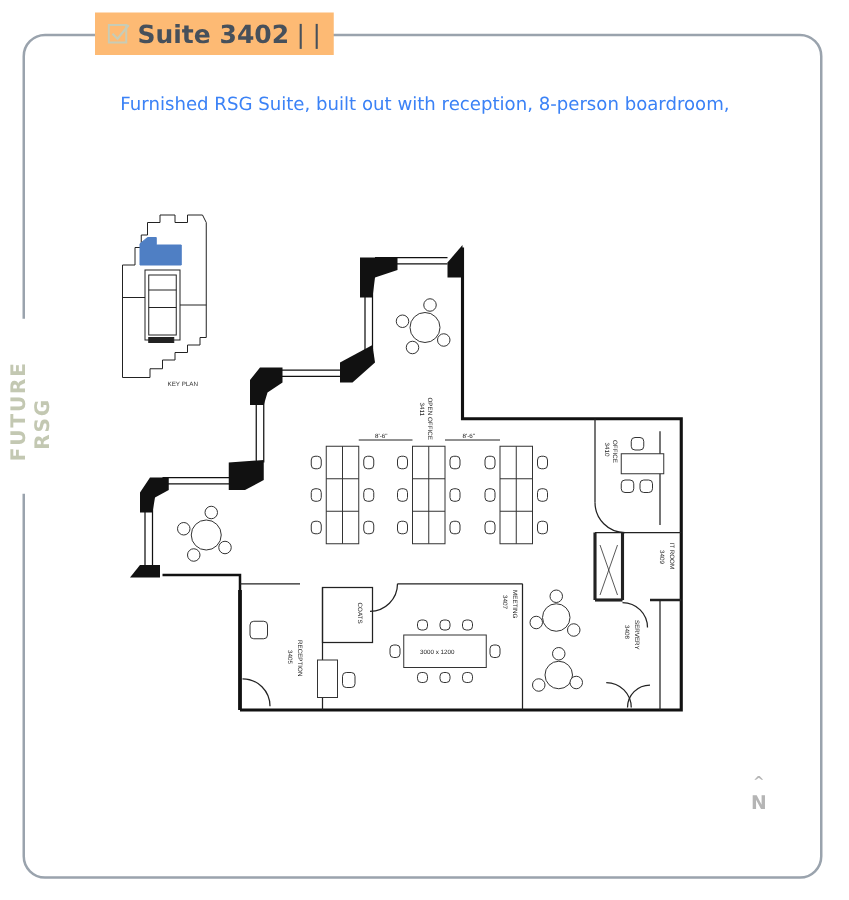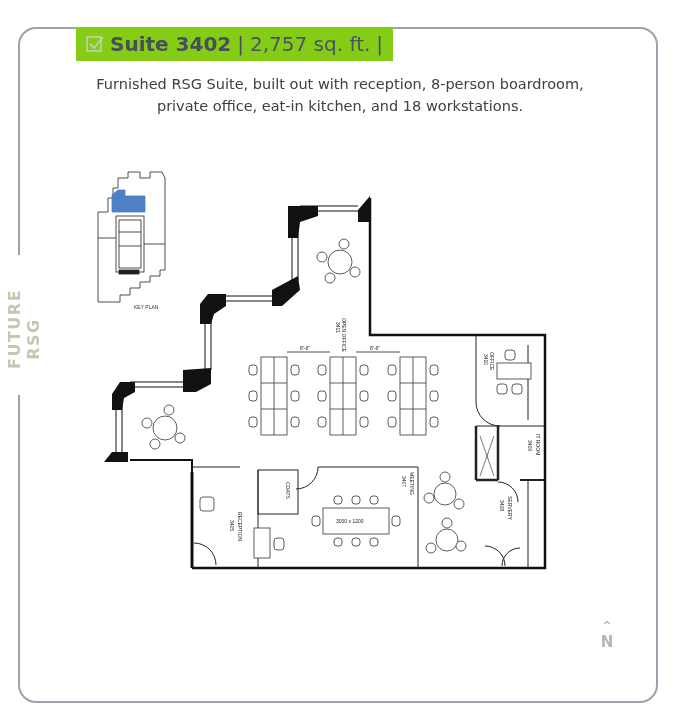--- a/index.html
+++ b/index.html
@@ -1,49 +1,47 @@
 <!DOCTYPE html>
 <html><head>
 <meta charset="utf-8">
 <style>
   html, body { margin:0; padding:0; background:#ffffff; }
   body { width:679px; height:720px; position:relative; overflow:hidden; font-family:"DejaVu Sans", sans-serif; }
   .frame { position:absolute; left:18px; top:27px; width:640px; height:676px; border:2.5px solid #9aa3ad; border-radius:18px; box-sizing:border-box; }
-  .title-bar { position:absolute; left:76px; top:27px; height:34px; background:#84cc16; padding:0 10px; display:flex; align-items:center; gap:6px; color:#4b5561; font-size:20px; white-space:nowrap; }
+  .title-bar { position:absolute; left:76px; top:10px; height:34px; background:#fdba74; padding:0 10px; display:flex; align-items:center; gap:6px; color:#4b5561; font-size:20px; white-space:nowrap; }
   .title-bar .check { width:18px; height:18px; display:inline-block; }
   .title-bar .suite { font-weight:bold; color:#46505b; }
   .title-bar .sep { color:#46505b; }
-  .desc { position:absolute; left:40px; top:73px; width:600px; text-align:center; color:#404040; font-size:14.5px; line-height:22px; }
+  .desc { position:absolute; left:40px; top:73px; width:600px; text-align:center; color:#3b82f6; font-size:14.5px; line-height:22px; }
   .side-label { position:absolute; left:-6px; top:316px; width:60px; text-align:center; color:#c3c8b2; font-weight:bold; font-size:16px; letter-spacing:1.5px; transform:rotate(-90deg); transform-origin:center center; background:#fff; padding:4px 0; }
   .side-label-wrap { position:absolute; left:7px; top:255px; width:26px; height:140px; background:#fff; }
   .north { position:absolute; left:597px; top:618px; width:20px; text-align:center; color:#b5b5b5; font-weight:bold; font-size:15px; line-height:16px; }
   .north .arrow { font-size:11px; display:block; }
   svg.plan { position:absolute; left:0; top:0; }
   .key-label { font-family:"Liberation Sans", sans-serif; font-size:5px; fill:#333; }
   .room-text { font-family:"Liberation Sans", sans-serif; font-size:5px; fill:#222; }
 </style>
 </head>
 <body>
 
 <div class="frame"></div>
 
 <div class="title-bar">
   <svg class="check" viewBox="0 0 18 18">
     <rect x="1" y="2" width="14" height="14" fill="none" stroke="#c7ccb6" stroke-width="1.6"></rect>
     <path d="M4 9 L8 13 L17 2" fill="none" stroke="#c7ccb6" stroke-width="1.8"></path>
   </svg>
   <span class="suite">Suite 3402</span>
   <span class="sep">|</span>
-  <span>2,757 sq. ft.</span>
   <span class="sep">|</span>
 </div>
 
 <div class="desc">
   <div>Furnished RSG Suite, built out with reception, 8-person boardroom,</div>
-  <div>private office, eat-in kitchen, and 18 workstations.</div>
 </div>
 
 <div class="side-label-wrap"></div>
 <div class="side-label">FUTURE RSG</div>
 
 <svg class="plan" width="679" height="720">
 
   <g fill="none" stroke="#222" stroke-width="0.8">
     <path d="M118 178 L128 178 L128 172 L140 172 L140 178 L150 178 L150 172 L162 172 L165 178 L165 270 L160 270 L160 276 L150 276 L150 282 L140 282 L140 288 L130 288 L130 295 L120 295 L120 302 L98 302 L98 212 L108 212 L108 198 L113 198 L113 188 L118 188 Z"></path>
     <path d="M112 195 L118 190 L125 190 L125 196 L145 196 L145 212 L112 212 Z" fill="#4f7fc4" stroke="#4f7fc4"></path>

